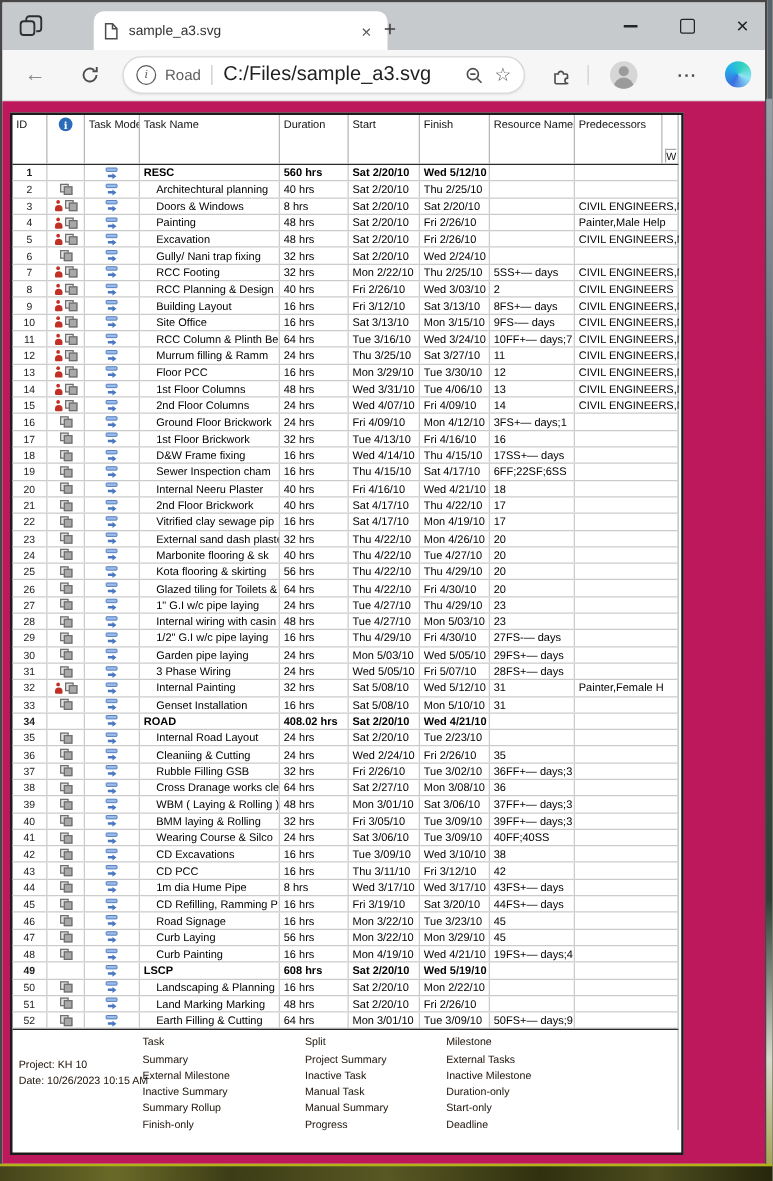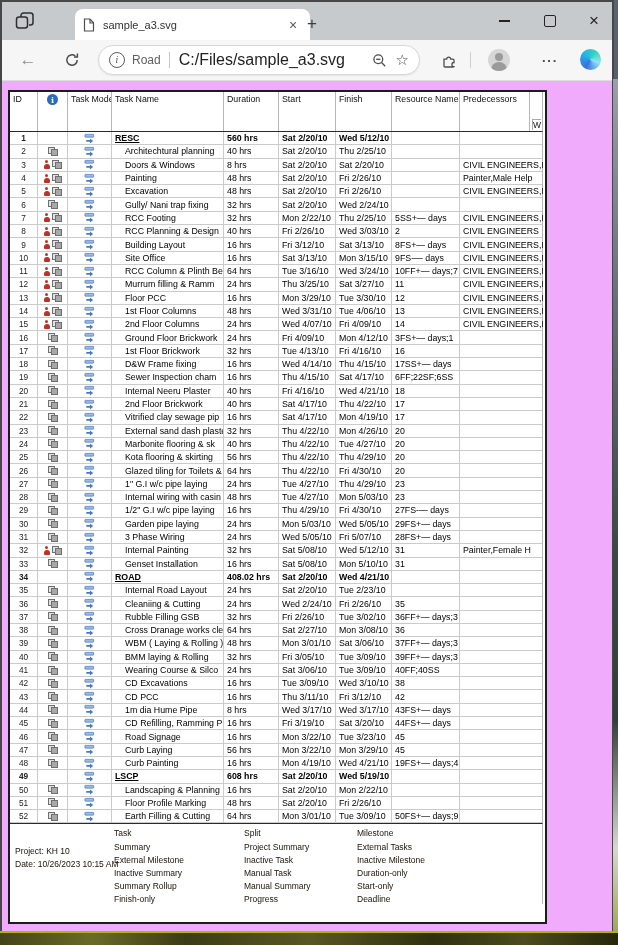--- a/index.html
+++ b/index.html
@@ -44,21 +44,21 @@
   .star{font-size:15px;color:#4f4f4f;margin-left:9px;flex:0 0 auto;}
   .ext{left:432px;width:30px;}
   .tb-div{position:absolute;left:468px;top:12px;width:1px;height:16px;background:#cfcfcf;}
   .avatar{position:absolute;left:486px;top:9px;width:22px;height:22px;border-radius:50%;background:#d6d6d6;overflow:hidden;}
   .avatar .head{position:absolute;left:7px;top:4px;width:8px;height:8px;border-radius:50%;background:#9b9b9b;}
   .avatar .body{position:absolute;left:3px;top:13px;width:16px;height:10px;border-radius:8px 8px 0 0;background:#9b9b9b;}
   .dots{left:534px;width:28px;font-size:13px;font-weight:bold;color:#454545;letter-spacing:1px;}
   .copilot{position:absolute;left:578px;top:9px;width:21px;height:21px;border-radius:50%;
     background:conic-gradient(from 210deg,#3b6fe0,#23b4e8 100deg,#35d2bd 180deg,#8fe4f4 260deg,#3b6fe0 360deg);}
   
-  .viewport{position:absolute;left:0;top:79px;right:0;bottom:0;background:#f0abfc;overflow:hidden;}
+  .viewport{position:absolute;left:0;top:79px;right:0;bottom:0;background:#be185d;overflow:hidden;}
   .page{position:absolute;left:6px;top:9px;width:539px;height:834px;border:2px solid #1c1c1c;
     background:#fff;box-sizing:border-box;}
   
   .thead{display:grid;grid-template-columns:28px 30px 44px 112px 55px 57px 56px 68px 70px 13px;
     width:533px;height:40px;border-bottom:1.6px solid #2a2a2a;border-right:1px solid #b7b7b7;
     box-sizing:border-box;position:relative;font-size:8.8px;color:#111;}
   .hc{border-right:1px solid #b7b7b7;padding:2px 0 0 3px;overflow:hidden;white-space:nowrap;box-sizing:border-box;}
   .hc:last-child,.hc.nb{border-right:none;}
   .hc-info{display:flex;justify-content:center;padding:2px 0 0 0;}
   .info-badge{width:11px;height:11px;border-radius:50%;background:#2b6cb8;color:#fff;font-size:8px;
@@ -69,21 +69,21 @@
   .trow{display:grid;grid-template-columns:28px 30px 44px 112px 55px 57px 56px 68px 83px;
     height:13.31px;border-bottom:1px solid #cbcbcb;box-sizing:border-box;font-size:8.8px;color:#000;}
   .trow.sum{font-weight:bold;}
   .c{display:flex;align-items:center;border-right:1px solid #cbcbcb;overflow:hidden;
     white-space:nowrap;box-sizing:border-box;padding-left:3px;}
   .c:last-child{border-right:none;}
   .c-id{justify-content:center;padding-left:0;font-size:8.3px;color:#222;}
   .c-info{justify-content:center;gap:2px;padding-left:0;}
   .c-mode{justify-content:center;padding-left:0;}
   .c-name{padding-left:13px;}
-  .trow.sum .c-name{padding-left:3px;text-decoration:underline;}
+  .trow.sum .c-name{padding-left:3px;}
   .icon-person{width:6px;height:9px;position:relative;display:inline-block;flex:0 0 auto;}
   .icon-person::before{content:'';position:absolute;top:0;left:1.5px;width:3px;height:3px;border-radius:50%;background:#c03024;}
   .icon-person::after{content:'';position:absolute;bottom:0;left:0;width:6px;height:5px;border-radius:3px 3px 1px 1px;background:#c03024;}
   .icon-assign{width:10px;height:9px;position:relative;display:inline-block;flex:0 0 auto;}
   .icon-assign::before{content:'';position:absolute;top:0;left:0;width:5px;height:5px;border:1px solid #6f6f6f;background:#e2e2e2;}
   .icon-assign::after{content:'';position:absolute;bottom:0;right:0;width:5px;height:5px;border:1px solid #6f6f6f;background:#a8a8a8;}
   .mode-svg{width:11px;height:11px;display:block;}
   
   .legend{position:relative;width:533px;height:81px;border-top:1.8px solid #2a2a2a;
     border-right:1px solid #b7b7b7;box-sizing:border-box;font-size:8.5px;color:#1c1208;}
@@ -1135,21 +1135,21 @@
     <div class="c c-info">
 
       <span class="icon-assign"></span>
     </div>
     <div class="c c-mode">
       <svg class="mode-svg" viewBox="0 0 12 12">
         <rect x="1" y="1.5" width="9.5" height="3" rx="0.5" fill="#9cbbe6" stroke="#4a78c0" stroke-width="0.8"></rect>
         <path d="M2.5 7.5 h4 V6 l3.5 2.7 -3.5 2.7 V9.5 h-4 z" fill="#4a78c0"></path>
       </svg>
     </div>
-    <div class="c c-name">Floor Profile Marking</div>
+    <div class="c c-name">Land Marking Marking</div>
     <div class="c">48 hrs</div>
     <div class="c">Sat 2/20/10</div>
     <div class="c">Fri 2/26/10</div>
     <div class="c"></div>
     <div class="c"></div>
   </div>
           <div class="trow">
     <div class="c c-id">52</div>
     <div class="c c-info">
 

